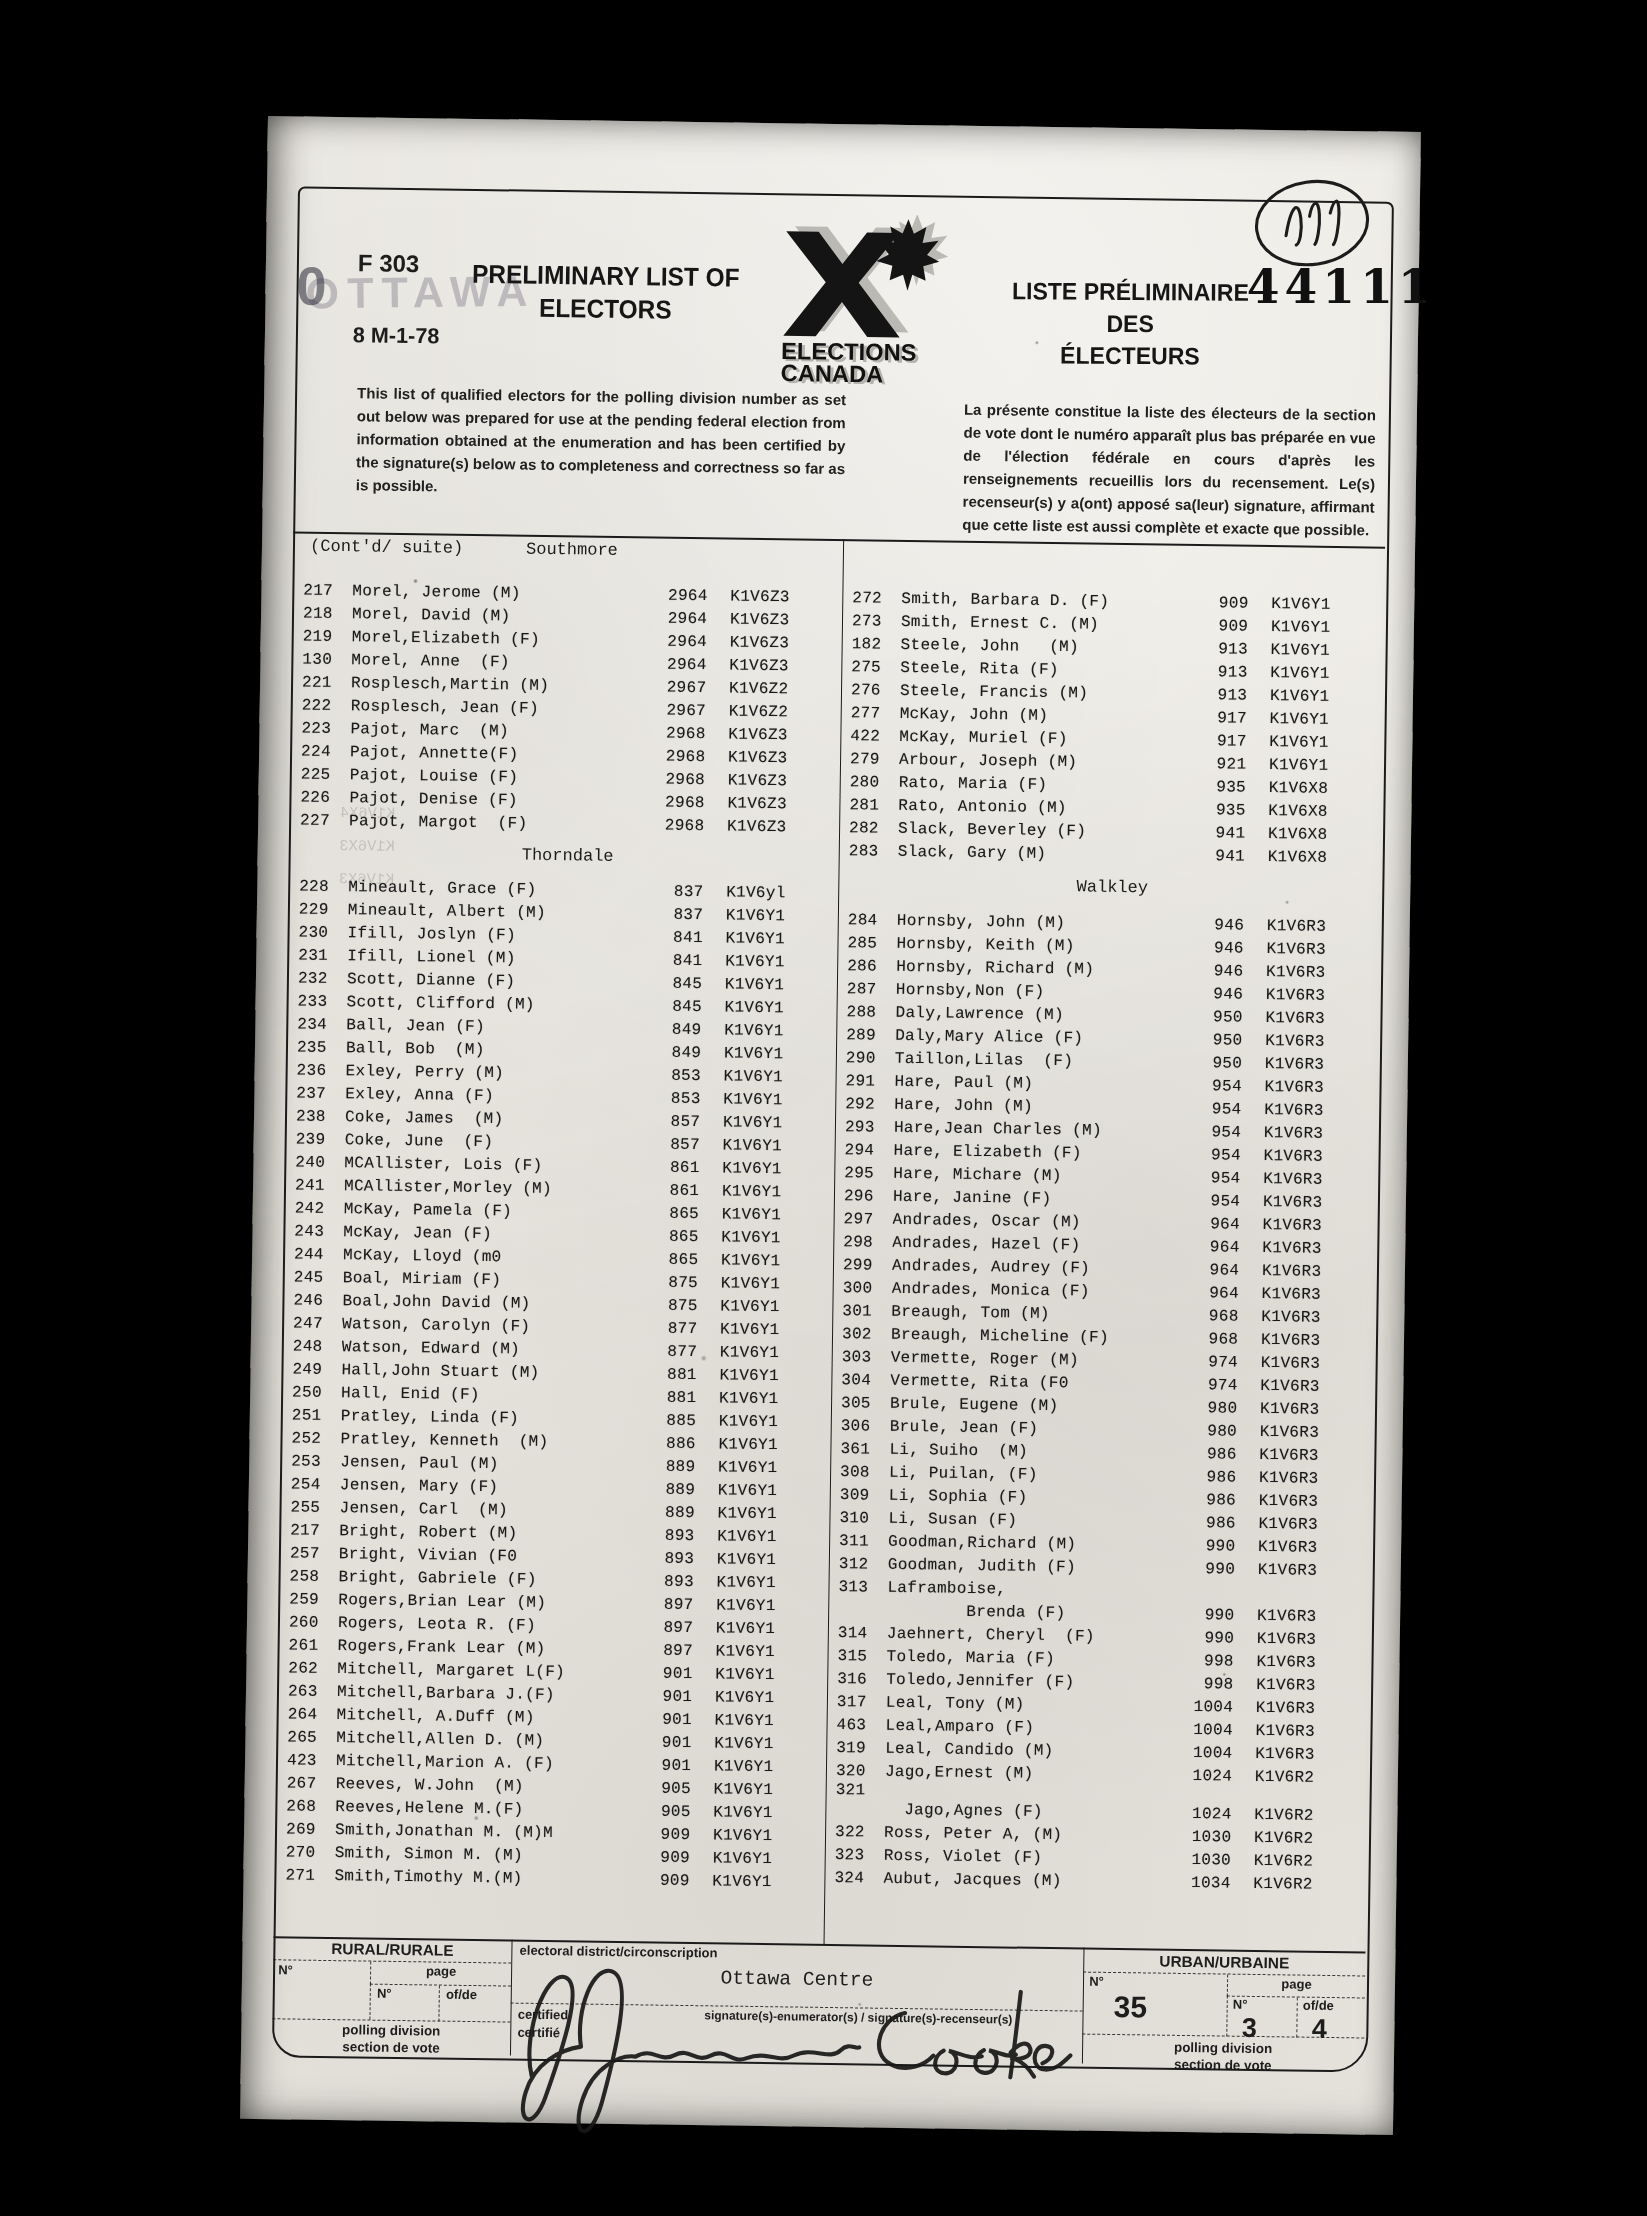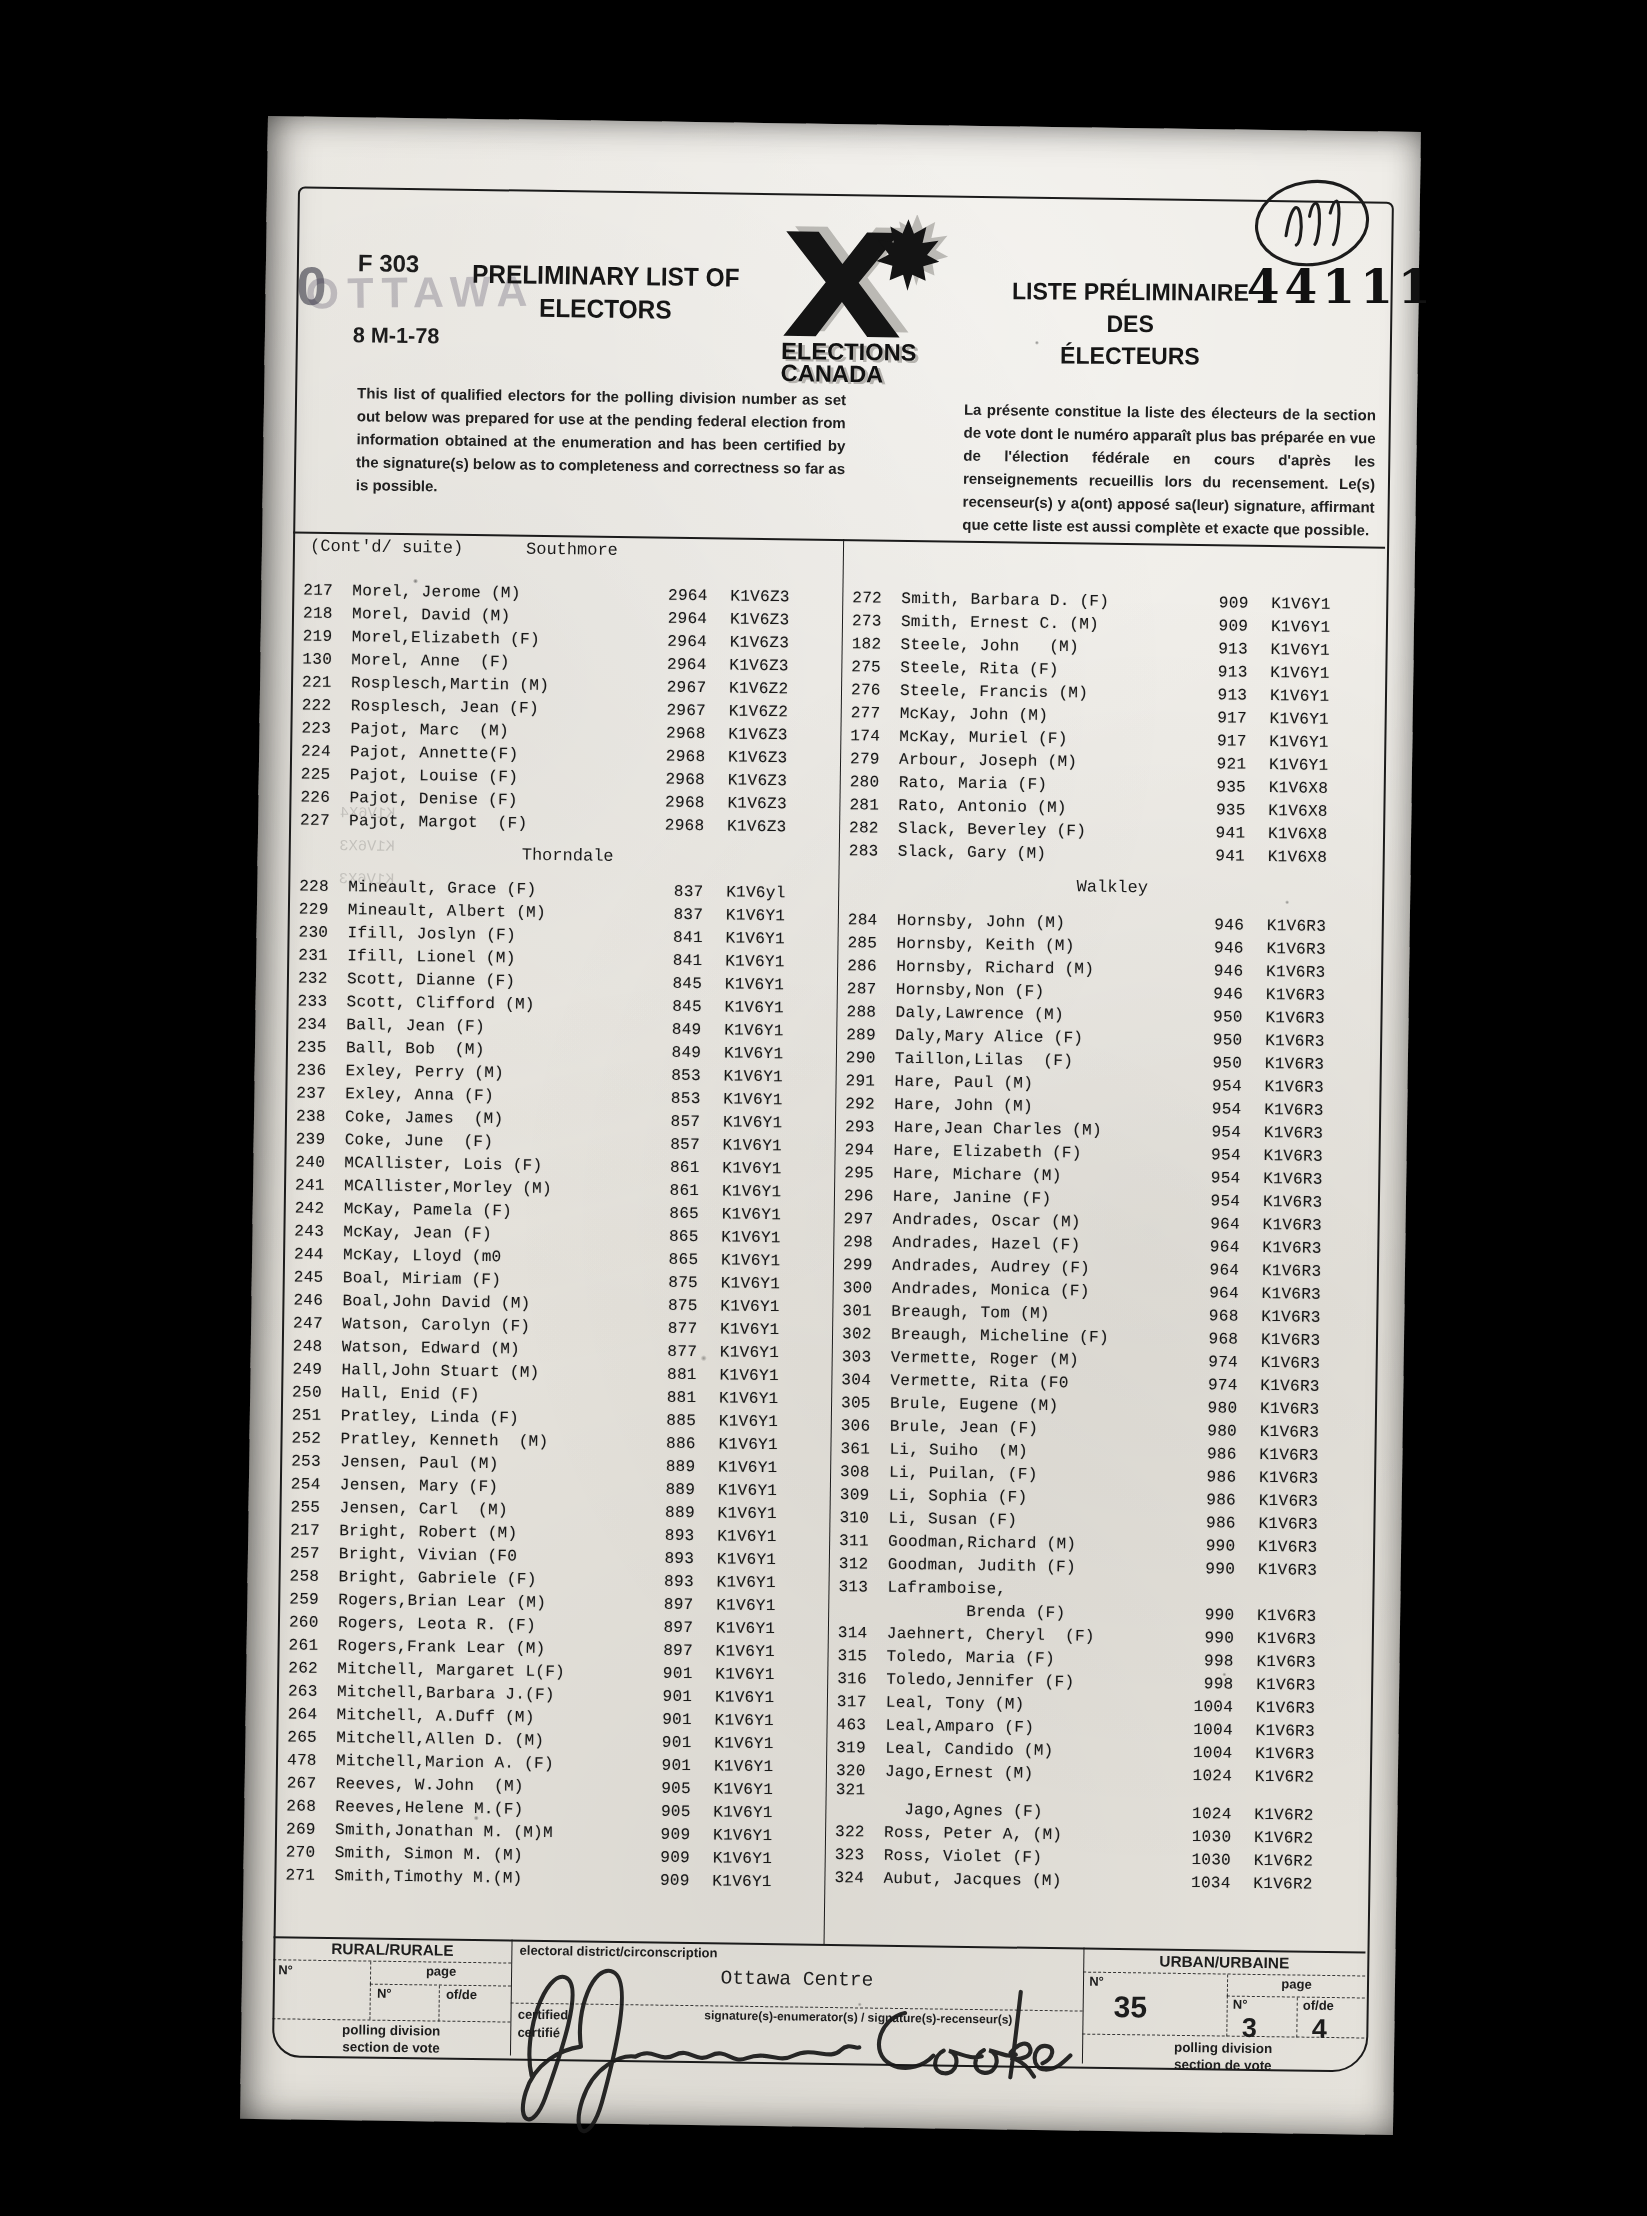--- a/index.html
+++ b/index.html
@@ -476,21 +476,21 @@
           <span class="cv">901</span>
           <span class="pc">K1V6Y1</span>
         </div>
         <div class="row">
           <span class="rn">265</span>
           <span class="nm">Mitchell,Allen D. (M)</span>
           <span class="cv">901</span>
           <span class="pc">K1V6Y1</span>
         </div>
         <div class="row">
-          <span class="rn">478</span>
+          <span class="rn">423</span>
           <span class="nm">Mitchell,Marion A. (F)</span>
           <span class="cv">901</span>
           <span class="pc">K1V6Y1</span>
         </div>
         <div class="row">
           <span class="rn">267</span>
           <span class="nm">Reeves, W.John  (M)</span>
           <span class="cv">905</span>
           <span class="pc">K1V6Y1</span>
         </div>
@@ -554,21 +554,21 @@
           <span class="cv">913</span>
           <span class="pc">K1V6Y1</span>
         </div>
         <div class="row">
           <span class="rn">277</span>
           <span class="nm">McKay, John (M)</span>
           <span class="cv">917</span>
           <span class="pc">K1V6Y1</span>
         </div>
         <div class="row">
-          <span class="rn">174</span>
+          <span class="rn">422</span>
           <span class="nm">McKay, Muriel (F)</span>
           <span class="cv">917</span>
           <span class="pc">K1V6Y1</span>
         </div>
         <div class="row">
           <span class="rn">279</span>
           <span class="nm">Arbour, Joseph (M)</span>
           <span class="cv">921</span>
           <span class="pc">K1V6Y1</span>
         </div>

